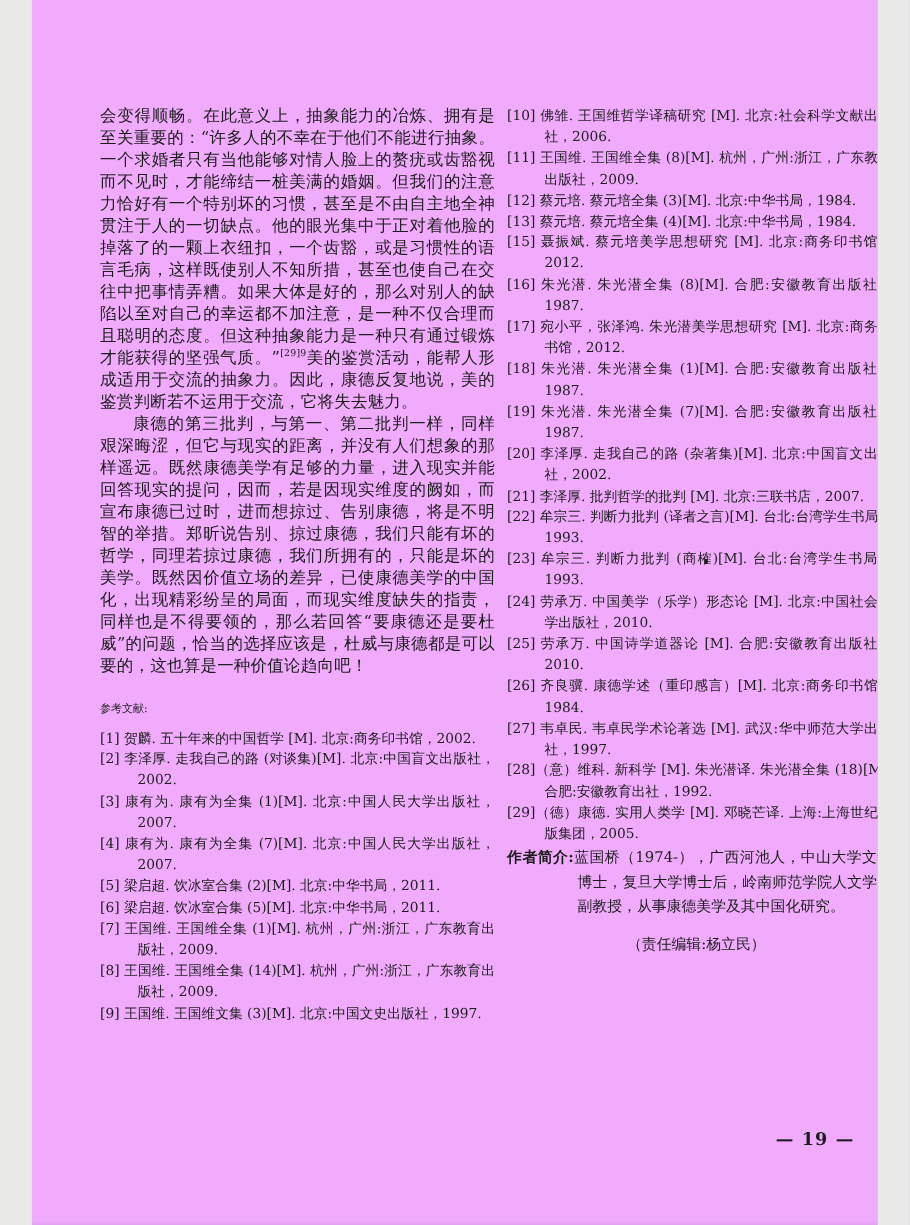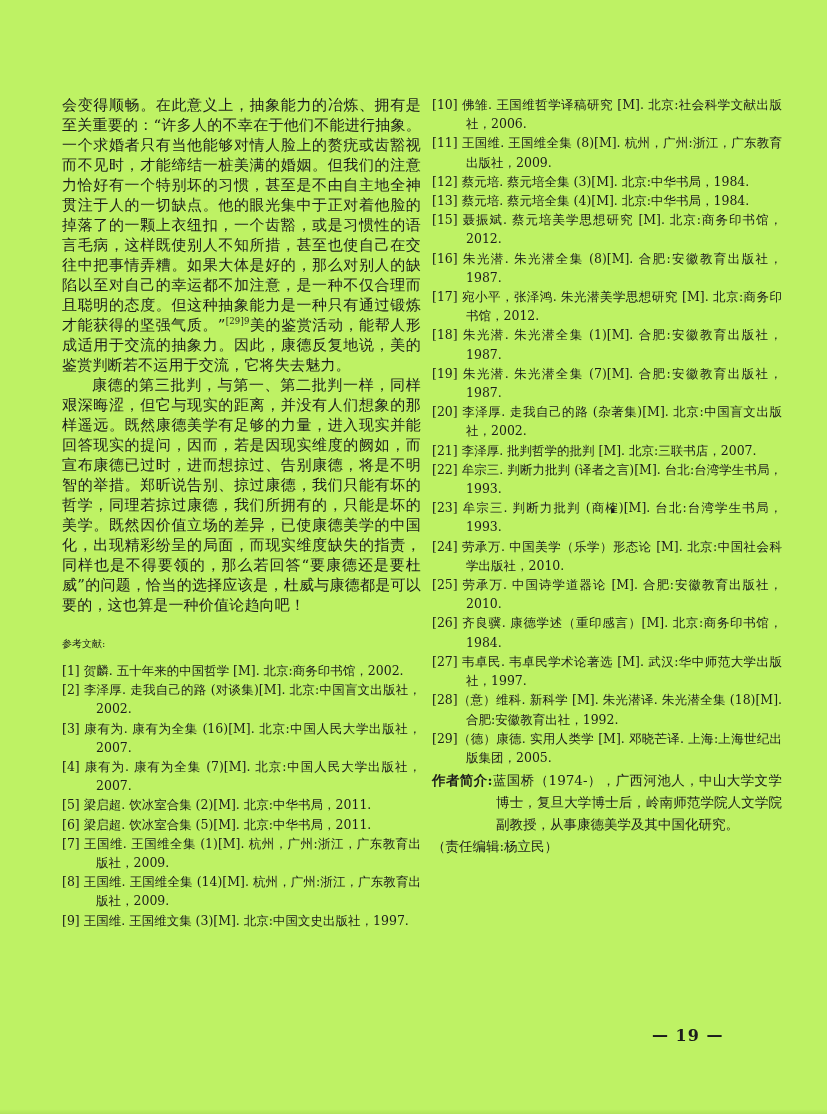--- a/index.html
+++ b/index.html
@@ -1,21 +1,21 @@
 <!DOCTYPE html>
 <html><head>
 <meta charset="utf-8">
 <style>
   html, body { margin: 0; padding: 0; background: #e9e9e7; }
   .page {
     position: relative;
-    width: 827px;
+    width: 769px;
     height: 1114px;
     margin: 0 auto;
-    background: #bef264;
+    background: #f0abfc;
     font-family: "DejaVu Serif", "Liberation Serif", serif;
     color: #1c1c1c;
     overflow: hidden;
   }
   .col { position: absolute; top: 95px; }
   .col-left  { left: 62px;  width: 359px; }
   .col-right { left: 432px; width: 350px; }
 
   p.body {
     margin: 0;
@@ -47,32 +47,32 @@
   .bio {
     margin-top: 2px;
     font-size: 13.5px;
     line-height: 22px;
     text-align: justify;
     padding-left: 64px;
     text-indent: -64px;
   }
   .bio-label { font-weight: bold; }
   .editor {
-    margin-top: 3px;
+    margin-top: 15px;
     font-size: 13.5px;
-    text-align: left;
+    text-align: center;
     padding-right: 6px;
   }
 
   .page-number {
     position: absolute;
     left: 652px;
     top: 1026px;
     width: 120px;
-    text-align: left;
+    text-align: center;
     font-size: 16px;
     font-weight: bold;
     letter-spacing: 1px;
   }
   .scan-edge {
     position: absolute;
     left: 0; bottom: 0;
     width: 100%; height: 5px;
     background: linear-gradient(to bottom, rgba(0,0,0,0), rgba(0,0,0,0.06));
   }
@@ -88,21 +88,21 @@
     <p class="body indent">康德的第三批判，与第一、第二批判一样，同样艰深晦涩，但它与现实的距离，并没有人们想象的那样遥远。既然康德美学有足够的力量，进入现实并能回答现实的提问，因而，若是因现实维度的阙如，而宣布康德已过时，进而想掠过、告别康德，将是不明智的举措。郑昕说告别、掠过康德，我们只能有坏的哲学，同理若掠过康德，我们所拥有的，只能是坏的美学。既然因价值立场的差异，已使康德美学的中国化，出现精彩纷呈的局面，而现实维度缺失的指责，同样也是不得要领的，那么若回答“要康德还是要杜威”的问题，恰当的选择应该是，杜威与康德都是可以要的，这也算是一种价值论趋向吧！</p>
 
     <div class="ref-title">参考文献:</div>
 
     <ol class="refs">
 
         <li>[1] 贺麟. 五十年来的中国哲学 [M]. 北京:商务印书馆，2002.</li>
 
         <li>[2] 李泽厚. 走我自己的路 (对谈集)[M]. 北京:中国盲文出版社，2002.</li>
 
-        <li>[3] 康有为. 康有为全集 (16)[M]. 北京:中国人民大学出版社，2007.</li>
+        <li>[3] 康有为. 康有为全集 (1)[M]. 北京:中国人民大学出版社，2007.</li>
 
         <li>[4] 康有为. 康有为全集 (7)[M]. 北京:中国人民大学出版社，2007.</li>
 
         <li>[5] 梁启超. 饮冰室合集 (2)[M]. 北京:中华书局，2011.</li>
 
         <li>[6] 梁启超. 饮冰室合集 (5)[M]. 北京:中华书局，2011.</li>
 
         <li>[7] 王国维. 王国维全集 (1)[M]. 杭州，广州:浙江，广东教育出版社，2009.</li>
 
         <li>[8] 王国维. 王国维全集 (14)[M]. 杭州，广州:浙江，广东教育出版社，2009.</li>

